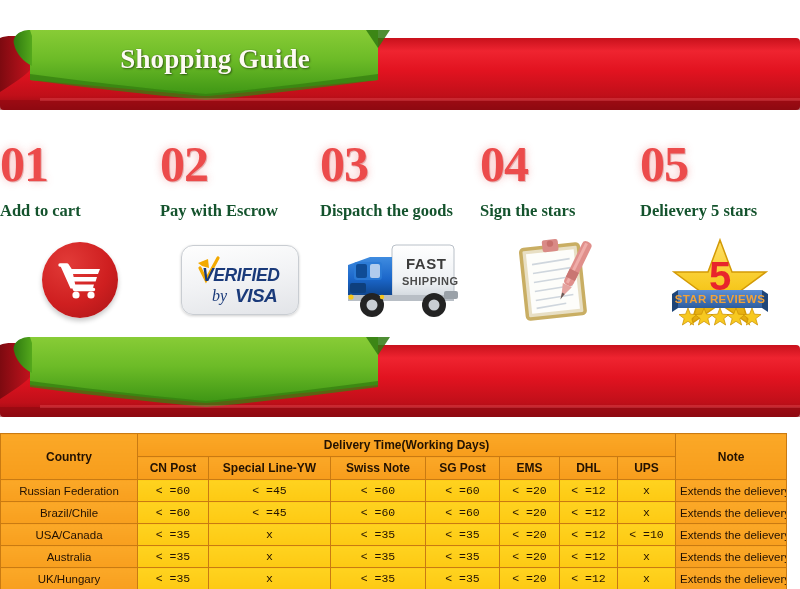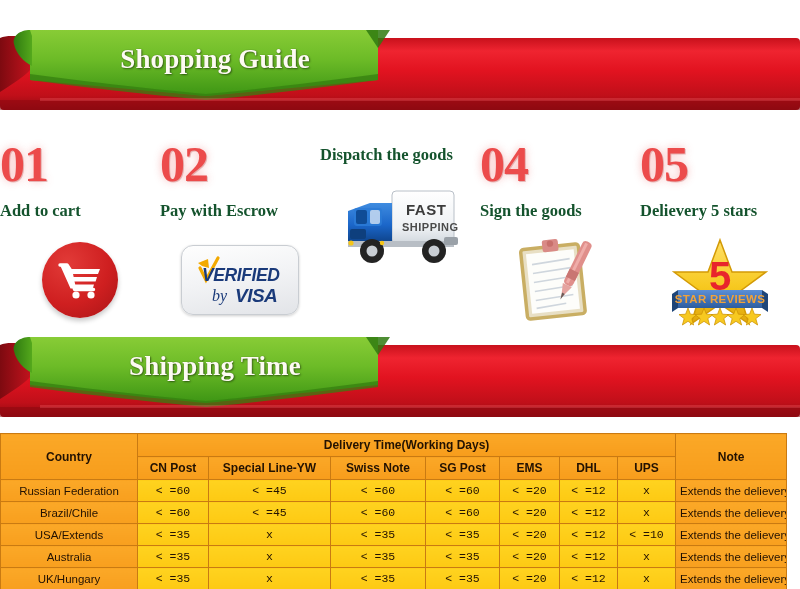--- a/index.html
+++ b/index.html
@@ -238,20 +238,21 @@
             <path d="M18,22 L24,34 L36,12" fill="none" stroke="#f2a900" stroke-width="3.2" stroke-linecap="round"></path>
             <text x="20" y="35" font-family="Liberation Sans, sans-serif" font-size="17.5" font-weight="bold" font-style="italic" fill="#1a3a7a" letter-spacing="-0.4">VERIFIED</text>
             <text x="30" y="55" font-family="Liberation Serif, serif" font-size="16" font-style="italic" fill="#1a3a7a">by</text>
             <text x="53" y="56" font-family="Liberation Sans, sans-serif" font-size="19" font-weight="bold" font-style="italic" fill="#1a3a7a" letter-spacing="-0.5">VISA</text>
           </svg>
         </div>
       </div>
     </div>
 
     <div class="step">
+      <div class="step-number">03</div>
       <div class="step-label">Dispatch the goods</div>
       <div class="step-icon">
         <svg width="128" height="90" viewBox="0 0 128 90">
           <defs>
             <linearGradient id="boxg" x1="0" y1="0" x2="0" y2="1">
               <stop offset="0%" stop-color="#ffffff"></stop>
               <stop offset="70%" stop-color="#eef1f4"></stop>
               <stop offset="100%" stop-color="#d2d8de"></stop>
             </linearGradient>
             <linearGradient id="cabg" x1="0" y1="0" x2="0" y2="1">
@@ -280,21 +281,21 @@
           <circle cx="98" cy="70" r="5.5" fill="#c9ced4"></circle>
 
           <circle cx="15" cy="62" r="2.6" fill="#f5c518"></circle>
           <circle cx="46" cy="62" r="2.2" fill="#f5c518"></circle>
         </svg>
       </div>
     </div>
 
     <div class="step">
       <div class="step-number">04</div>
-      <div class="step-label">Sign the goods</div>
+      <div class="step-label">Sign the stars</div>
       <div class="step-icon">
         <svg width="104" height="92" viewBox="0 0 104 92">
 
           <g transform="rotate(-6 50 48)">
             <rect x="16" y="12" width="58" height="70" rx="3" fill="#e8dfc4" stroke="#c9ae63" stroke-width="3.5"></rect>
             <rect x="21" y="17" width="48" height="60" fill="#fdfdfa"></rect>
 
             <rect x="38" y="5" width="16" height="12" rx="2.5" fill="#d98a86"></rect>
             <circle cx="46" cy="9" r="3.2" fill="#c8706c"></circle>
 
@@ -360,21 +361,20 @@
     <svg class="banner-svg" viewBox="0 0 800 98" preserveAspectRatio="none">
       <rect x="0" y="16" width="800" height="72" rx="4" fill="url(#redg1)"></rect>
       <rect x="0" y="78" width="800" height="10" fill="#8d0a11" opacity="0.55"></rect>
       <path d="M0,16 C10,12 26,14 34,22 C40,30 36,44 26,52 C16,60 6,66 0,70 Z" fill="url(#redfold)"></path>
       <path d="M30,8 L378,8 L378,56 C320,62 250,70 206,74 C160,70 90,62 30,56 Z" fill="url(#greeng1)"></path>
       <path d="M30,8 C20,8 12,14 14,22 C16,32 24,40 32,44 L32,14 Z" fill="url(#greenfold)"></path>
       <path d="M366,8 L390,8 L378,26 Z" fill="#2f7a10" opacity="0.85"></path>
       <path d="M30,52 C90,60 160,68 206,72 C250,68 320,60 378,52 L378,58 C320,66 250,74 206,78 C160,74 90,66 30,58 Z" fill="#357f10" opacity="0.75"></path>
       <rect x="40" y="76" width="760" height="3" fill="#ff6b72" opacity="0.28"></rect>
     </svg>
-    <div class="banner-title">Shipping Time</div>
   </div>
 
   <div class="table-wrap">
     <table class="ship">
       <colgroup>
         <col style="width:137px">
         <col style="width:71px">
         <col style="width:122px">
         <col style="width:95px">
         <col style="width:74px">
@@ -416,21 +416,21 @@
           <td class="val-cell">&lt; =60</td>
           <td class="val-cell">&lt; =45</td>
           <td class="val-cell">&lt; =60</td>
           <td class="val-cell">&lt; =60</td>
           <td class="val-cell">&lt; =20</td>
           <td class="val-cell">&lt; =12</td>
           <td class="val-cell">x</td>
           <td class="note-cell">Extends the delievery time</td>
         </tr>
         <tr>
-          <td class="country-cell">USA/Extends</td>
+          <td class="country-cell">USA/Canada</td>
           <td class="val-cell">&lt; =35</td>
           <td class="val-cell">x</td>
           <td class="val-cell">&lt; =35</td>
           <td class="val-cell">&lt; =35</td>
           <td class="val-cell">&lt; =20</td>
           <td class="val-cell">&lt; =12</td>
           <td class="val-cell">&lt; =10</td>
           <td class="note-cell">Extends the delievery time</td>
         </tr>
         <tr>

